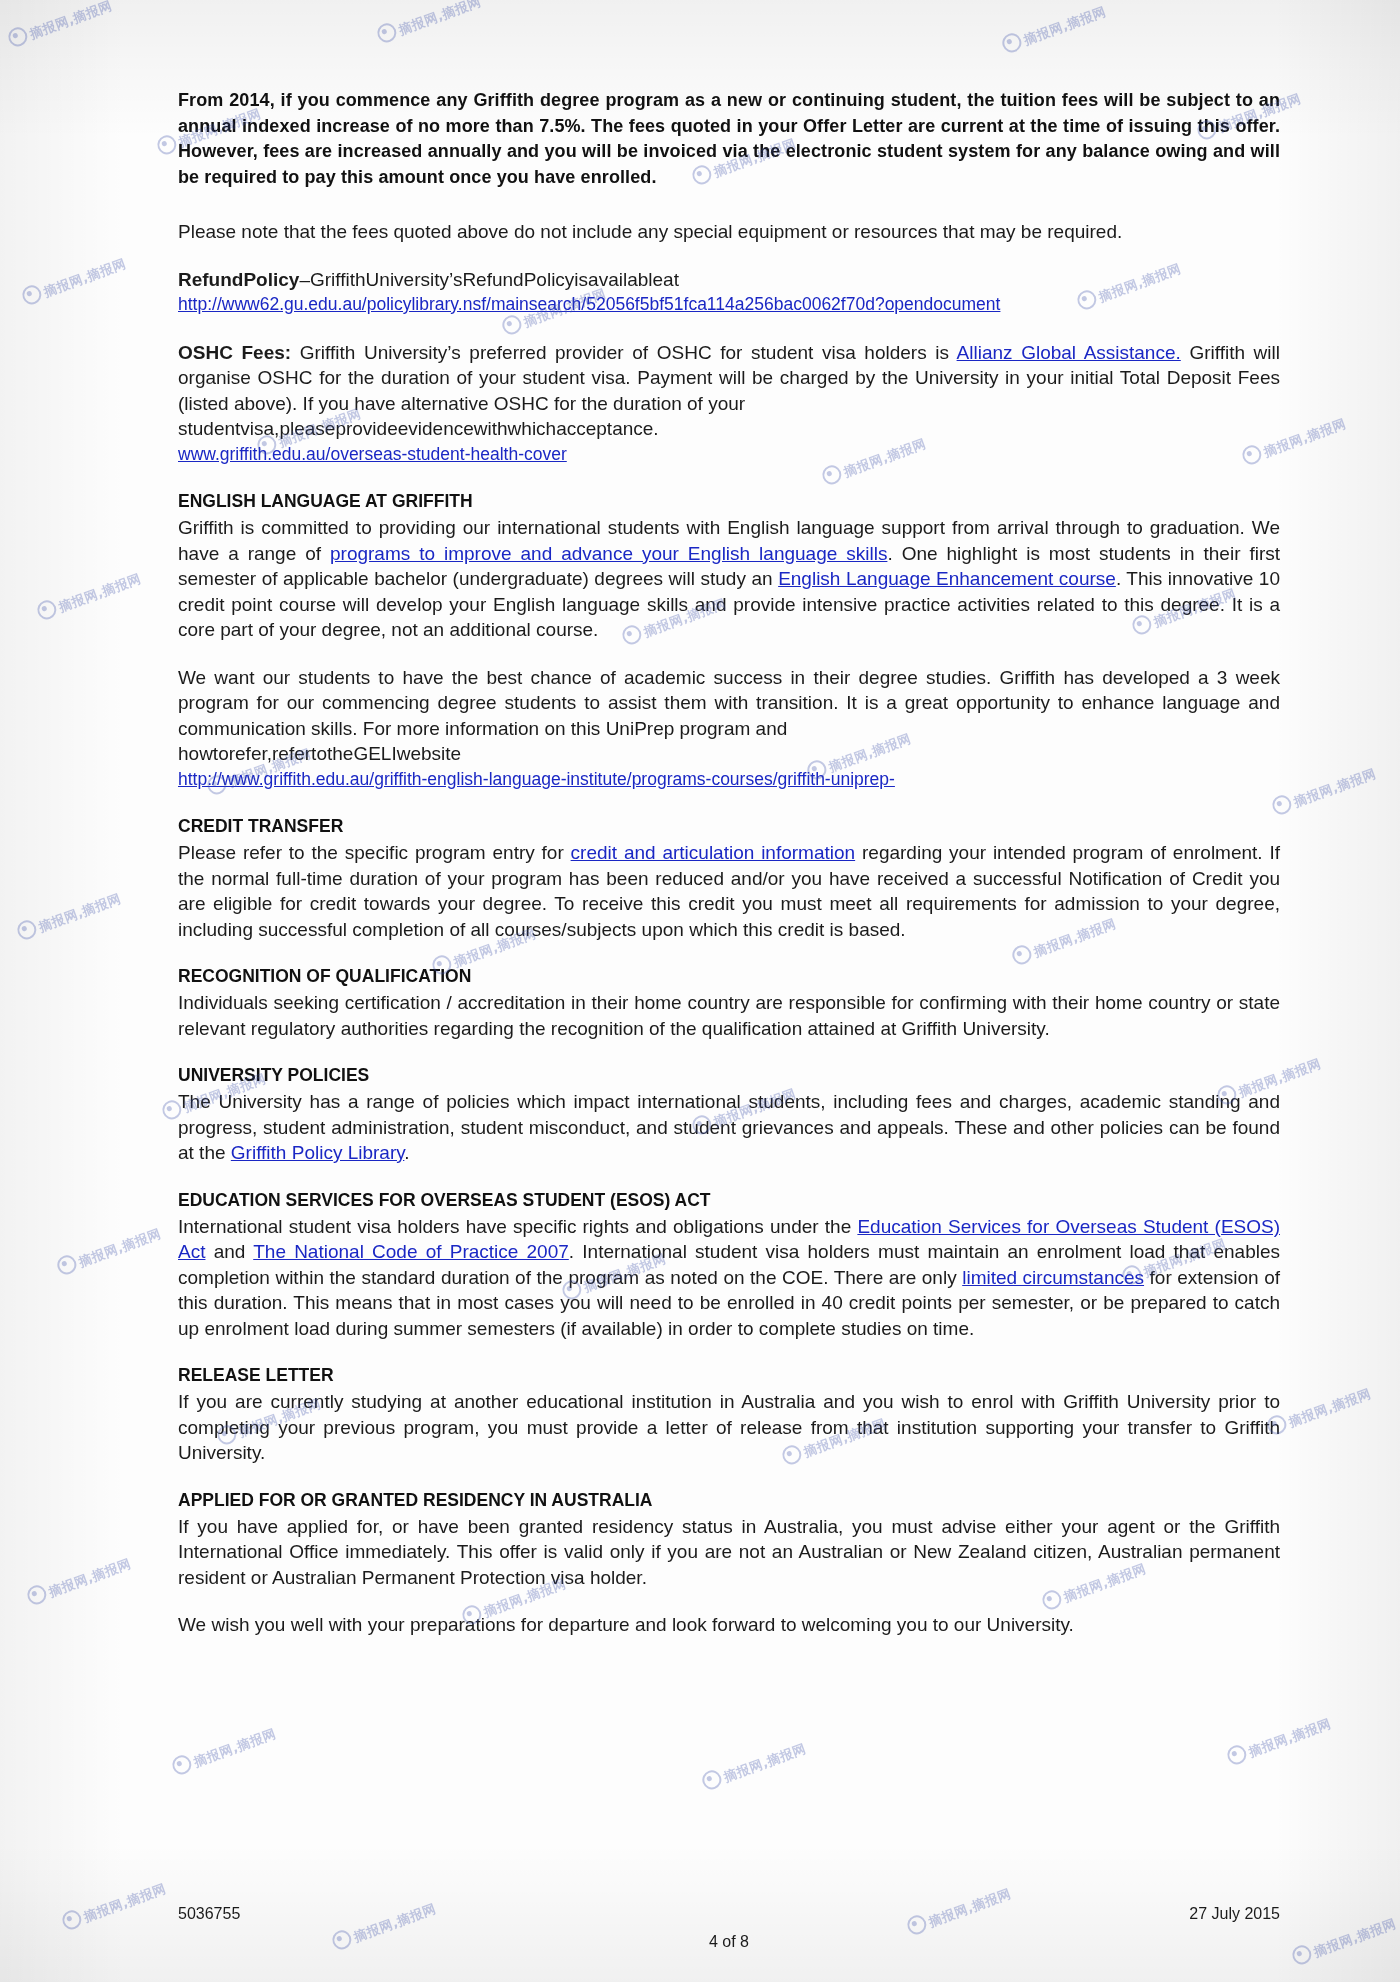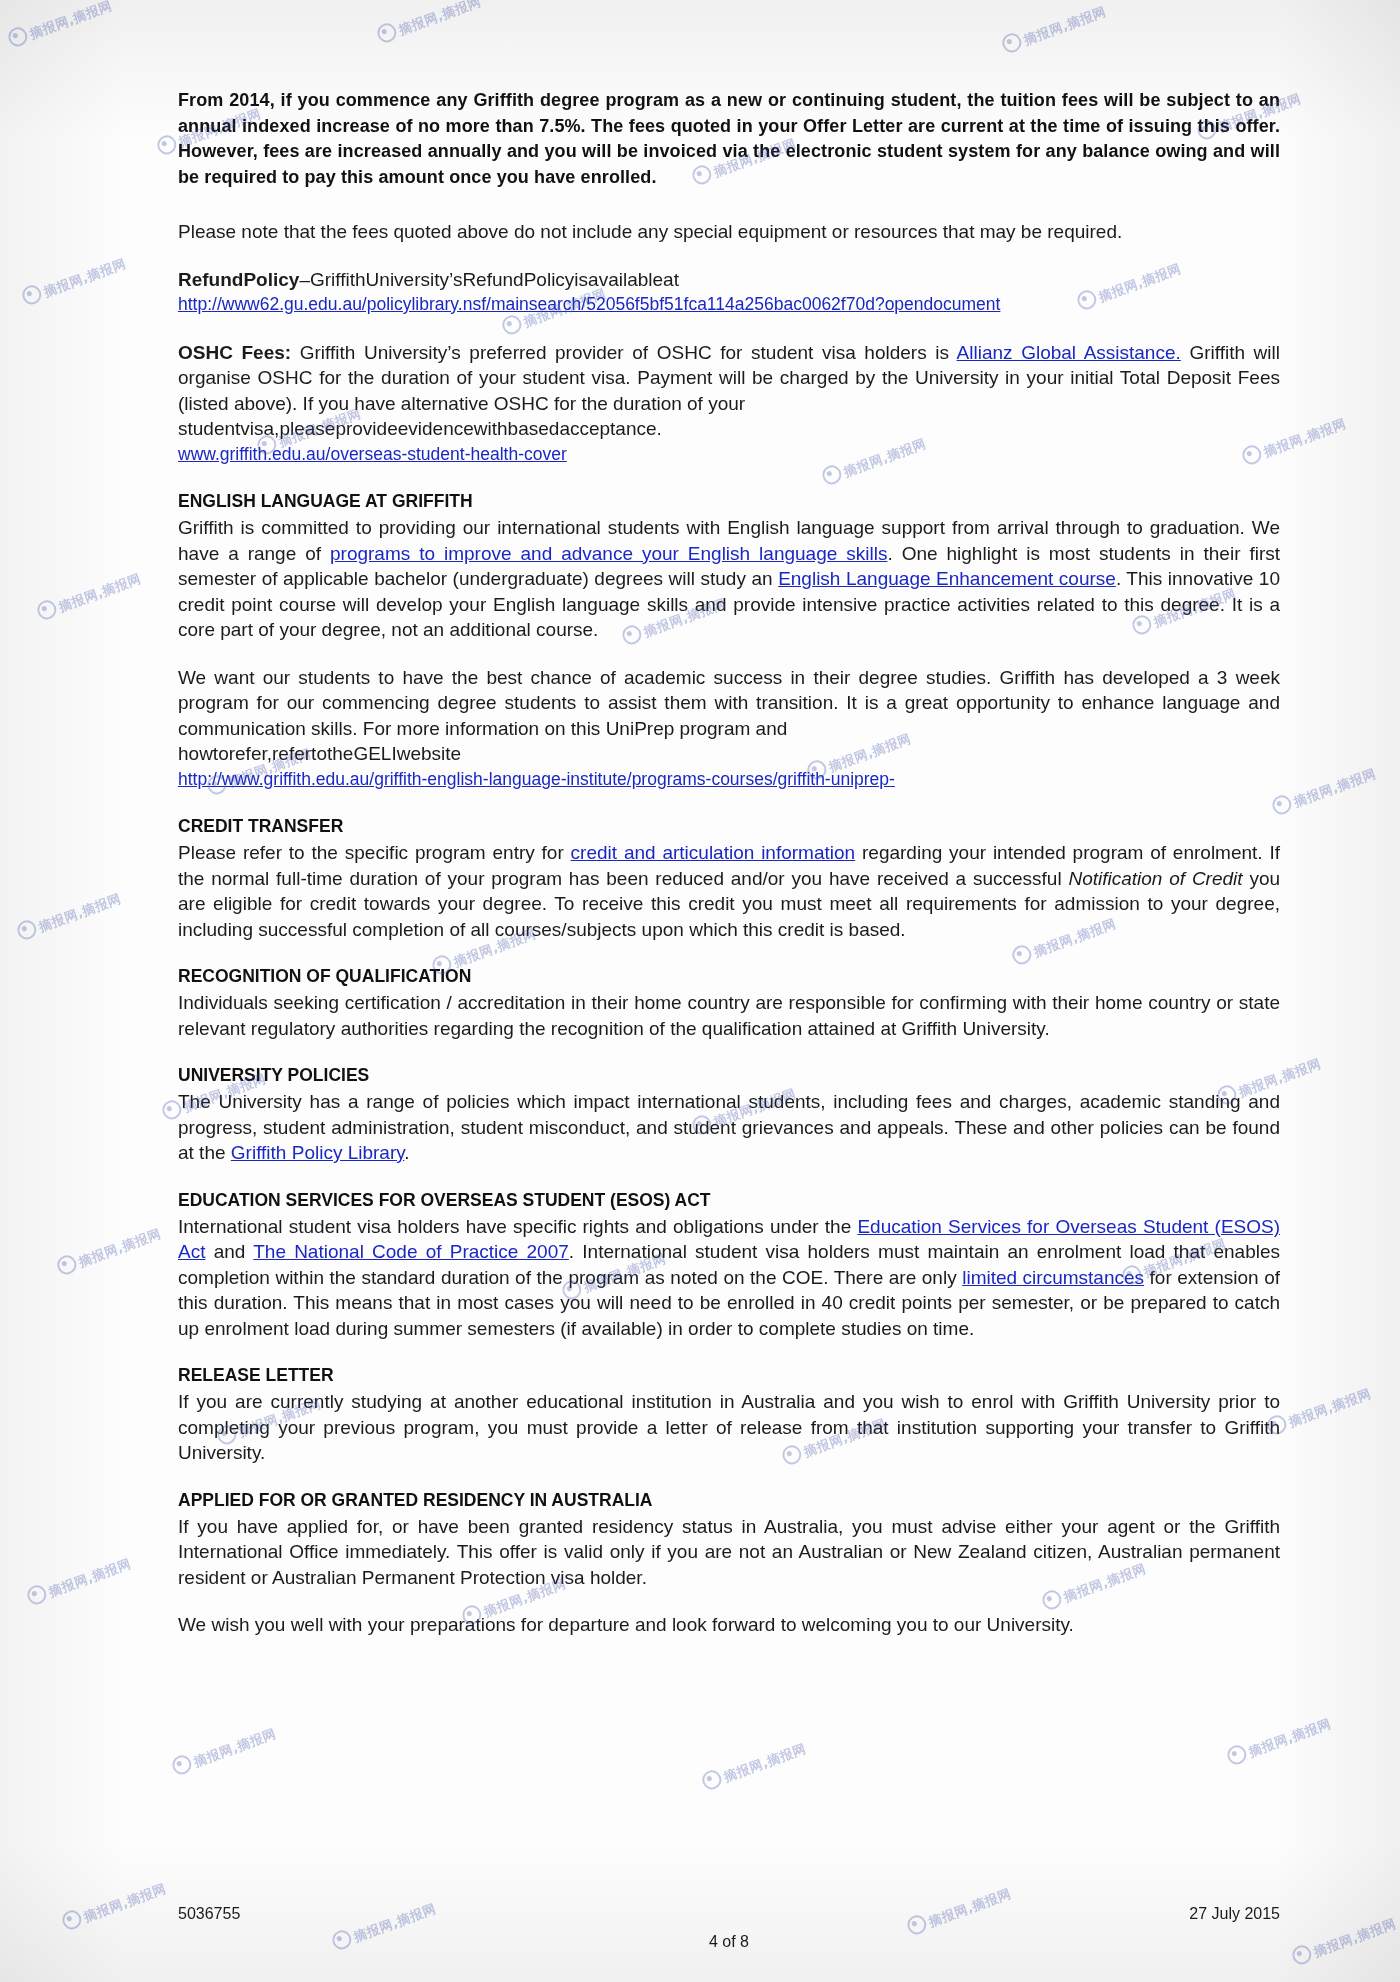--- a/index.html
+++ b/index.html
@@ -96,21 +96,21 @@
     font-size: 17.5px;
     line-height: 24px;
     margin-bottom: 2px;
     text-align: left;
   }
   a.lnk {
     color: #1a27c4;
     text-decoration: underline;
   }
   .label-bold { font-weight: bold; }
-  .ital { font-style: italic; }
+  .ital { }
   .url-line {
     color: #1a27c4;
     text-decoration: underline;
     word-break: break-all;
     font-size: 17.5px;
     line-height: 25.5px;
   }
   
   .footer {
     position: absolute;
@@ -178,21 +178,21 @@
       <span>Griffith will organise OSHC for the duration of your student visa. Payment will be charged by the University in your initial Total Deposit Fees (listed above). If you have alternative OSHC for the duration of your</span>
     </div>
     <div class="para">
       <span class="spread-row">
         <span>student</span>
         <span>visa,</span>
         <span>please</span>
         <span>provide</span>
         <span>evidence</span>
         <span>with</span>
-        <span>based</span>
+        <span>which</span>
         <span>acceptance.</span>
       </span>
     </div>
     <div class="url-line">www.griffith.edu.au/overseas-student-health-cover</div>
 
     <div class="gap-md"></div>
 
     <div class="heading">ENGLISH LANGUAGE AT GRIFFITH</div>
     <div class="para">
       <span>Griffith is committed to providing our international students with English language support from arrival through to graduation.  We have a range of</span>

